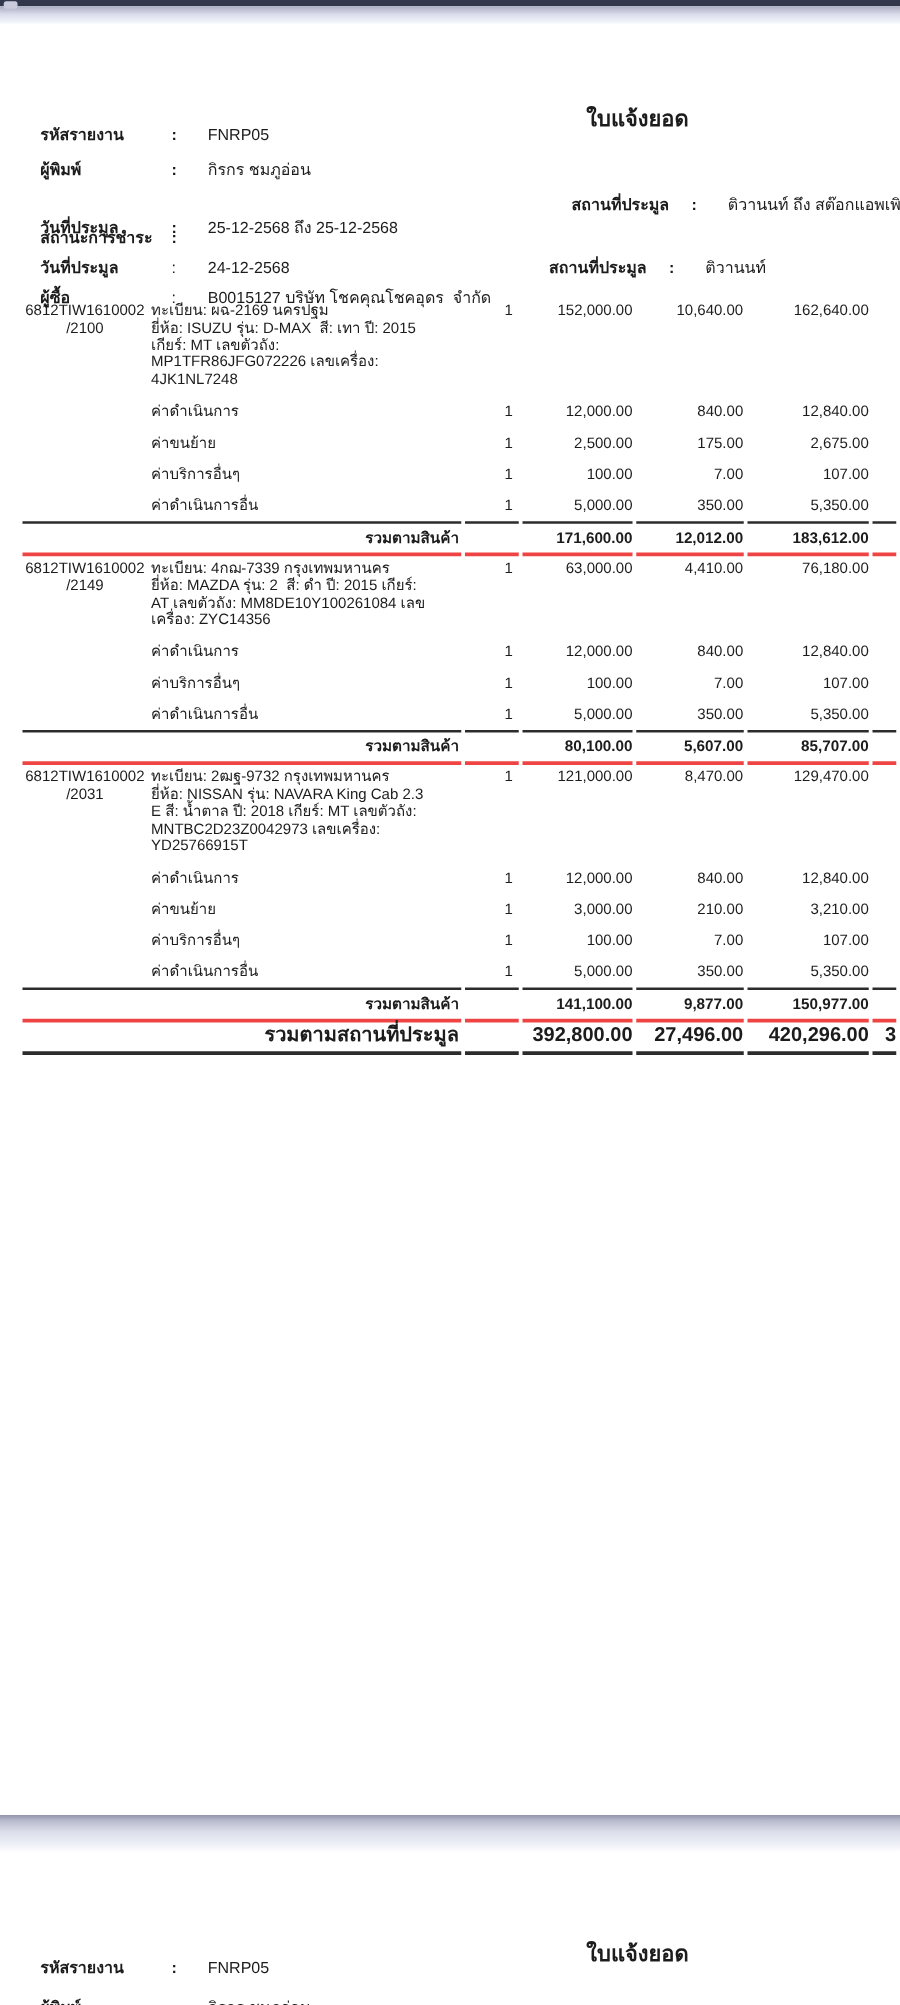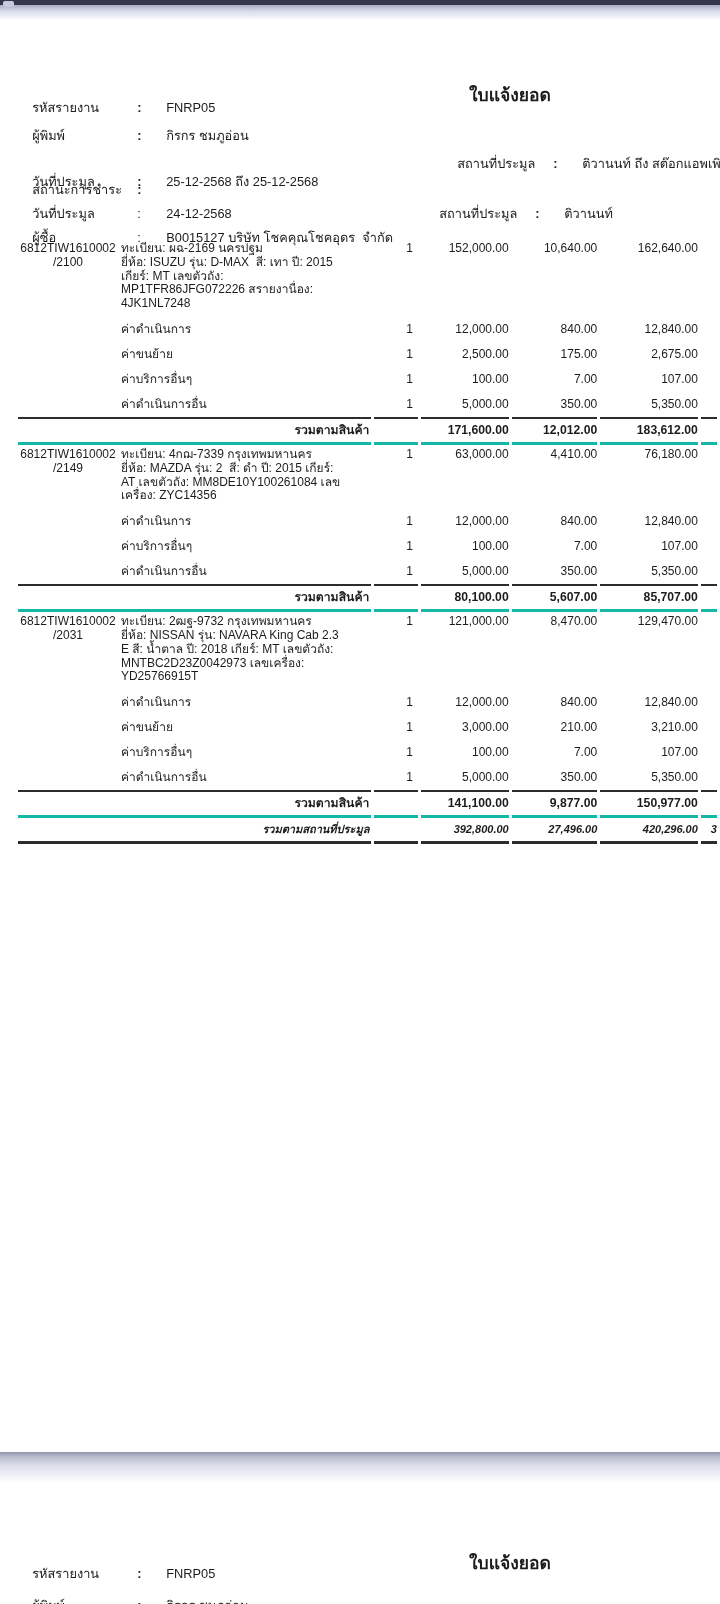--- a/index.html
+++ b/index.html
@@ -13,21 +13,21 @@
   .chrome-grad{position:absolute;top:5px;left:0;width:720px;height:14px;
     background:linear-gradient(180deg,#a9acc1 0%,#d9dbe9 45%,#eceef7 80%,#f8f9fd 100%);}
   .tab-remnant{position:absolute;top:1px;left:3px;width:11px;height:6px;background:#c9cbdd;border-radius:2px;}
 
   
   .page-sep{position:absolute;top:1452px;left:0;width:720px;height:30px;
     background:linear-gradient(180deg,#9396ab 0%,#b9bccd 16%,#dcdeea 45%,#eceef6 75%,#ffffff 100%);}
 
   
   .field-row{position:absolute;font-size:12.8px;line-height:16px;white-space:pre;}
-  .lab{display:inline-block;font-weight:normal;}
+  .lab{display:inline-block;font-weight:bold;}
   .lab-l{width:105px;}
   .lab-r{width:96px;}
   .cln{display:inline-block;width:8px;font-weight:bold;}
   .cln.thin{font-weight:normal;}
   .val{margin-left:21px;}
   .doc-title{position:absolute;width:140px;text-align:center;font-size:17.5px;font-weight:bold;white-space:nowrap;font-family:Liberation Serif, serif;}
 
   
   table.inv{position:absolute;top:239px;left:15px;border-collapse:separate;border-spacing:3px 0;font-size:12px;color:#1c1c1c;}
   table.inv th,table.inv td{padding:0;vertical-align:top;}
@@ -35,23 +35,23 @@
     font-size:12.3px;font-weight:bold;padding:2px 0 4px;line-height:13px;vertical-align:middle;text-align:center;}
   tr.thead th.h-extra{text-align:left;padding-left:2px;}
   .c-id{text-align:center;line-height:13.5px;}
   .c-desc{text-align:left;}
   .c-desc div{white-space:pre-wrap;}
   .c-qty{text-align:right;padding-right:5px !important;}
   th.c-qty{text-align:center;padding-right:0 !important;}
   .num{text-align:right;}
   tr.vrow td{padding-top:3px;padding-bottom:6px;line-height:13.8px;}
   tr.frow td{padding-top:6px;padding-bottom:6px;line-height:13px;}
-  tr.srow td{border-top:2px solid #2c2c2c;border-bottom:3px solid #14b8a6;
+  tr.srow td{border-top:2px solid #2c2c2c;border-bottom:3px solid #ef4444;
     padding:4px 0 5px;font-weight:bold;font-size:12.2px;line-height:14px;}
-  tr.trow td{border-bottom:3px solid #2c2c2c;padding:4px 0 5px;font-weight:bold;font-size:11px;line-height:14px;font-style:italic;}
+  tr.trow td{border-bottom:3px solid #2c2c2c;padding:4px 0 5px;font-weight:bold;font-size:16px;line-height:14px;}
   .slabel{text-align:right;padding-right:2px !important;}
   .c-extra{padding-left:10px !important;white-space:nowrap;}
 </style>
 </head>
 <body>
 
 <div class="chrome">
   <div class="chrome-dark"></div>
   <div class="chrome-grad"></div>
   <div class="tab-remnant"></div>
@@ -102,21 +102,21 @@
 
     <tr class="vrow">
       <td class="c-id">
         <div>6812TIW1610002</div>
         <div>/2100</div>
       </td>
       <td class="c-desc">
         <div>ทะเบียน: ผฉ-2169 นครปฐม</div>
         <div>ยี่ห้อ: ISUZU รุ่น: D-MAX  สี: เทา ปี: 2015</div>
         <div>เกียร์: MT เลขตัวถัง:</div>
-        <div>MP1TFR86JFG072226 สรายงานื่อง:</div>
+        <div>MP1TFR86JFG072226 เลขเครื่อง:</div>
         <div>4JK1NL7248</div>
       </td>
       <td class="c-qty">1</td>
       <td class="num">152,000.00</td>
       <td class="num">10,640.00</td>
       <td class="num">162,640.00</td>
       <td class="c-extra"></td>
     </tr>
     <tr class="frow">
       <td></td>

